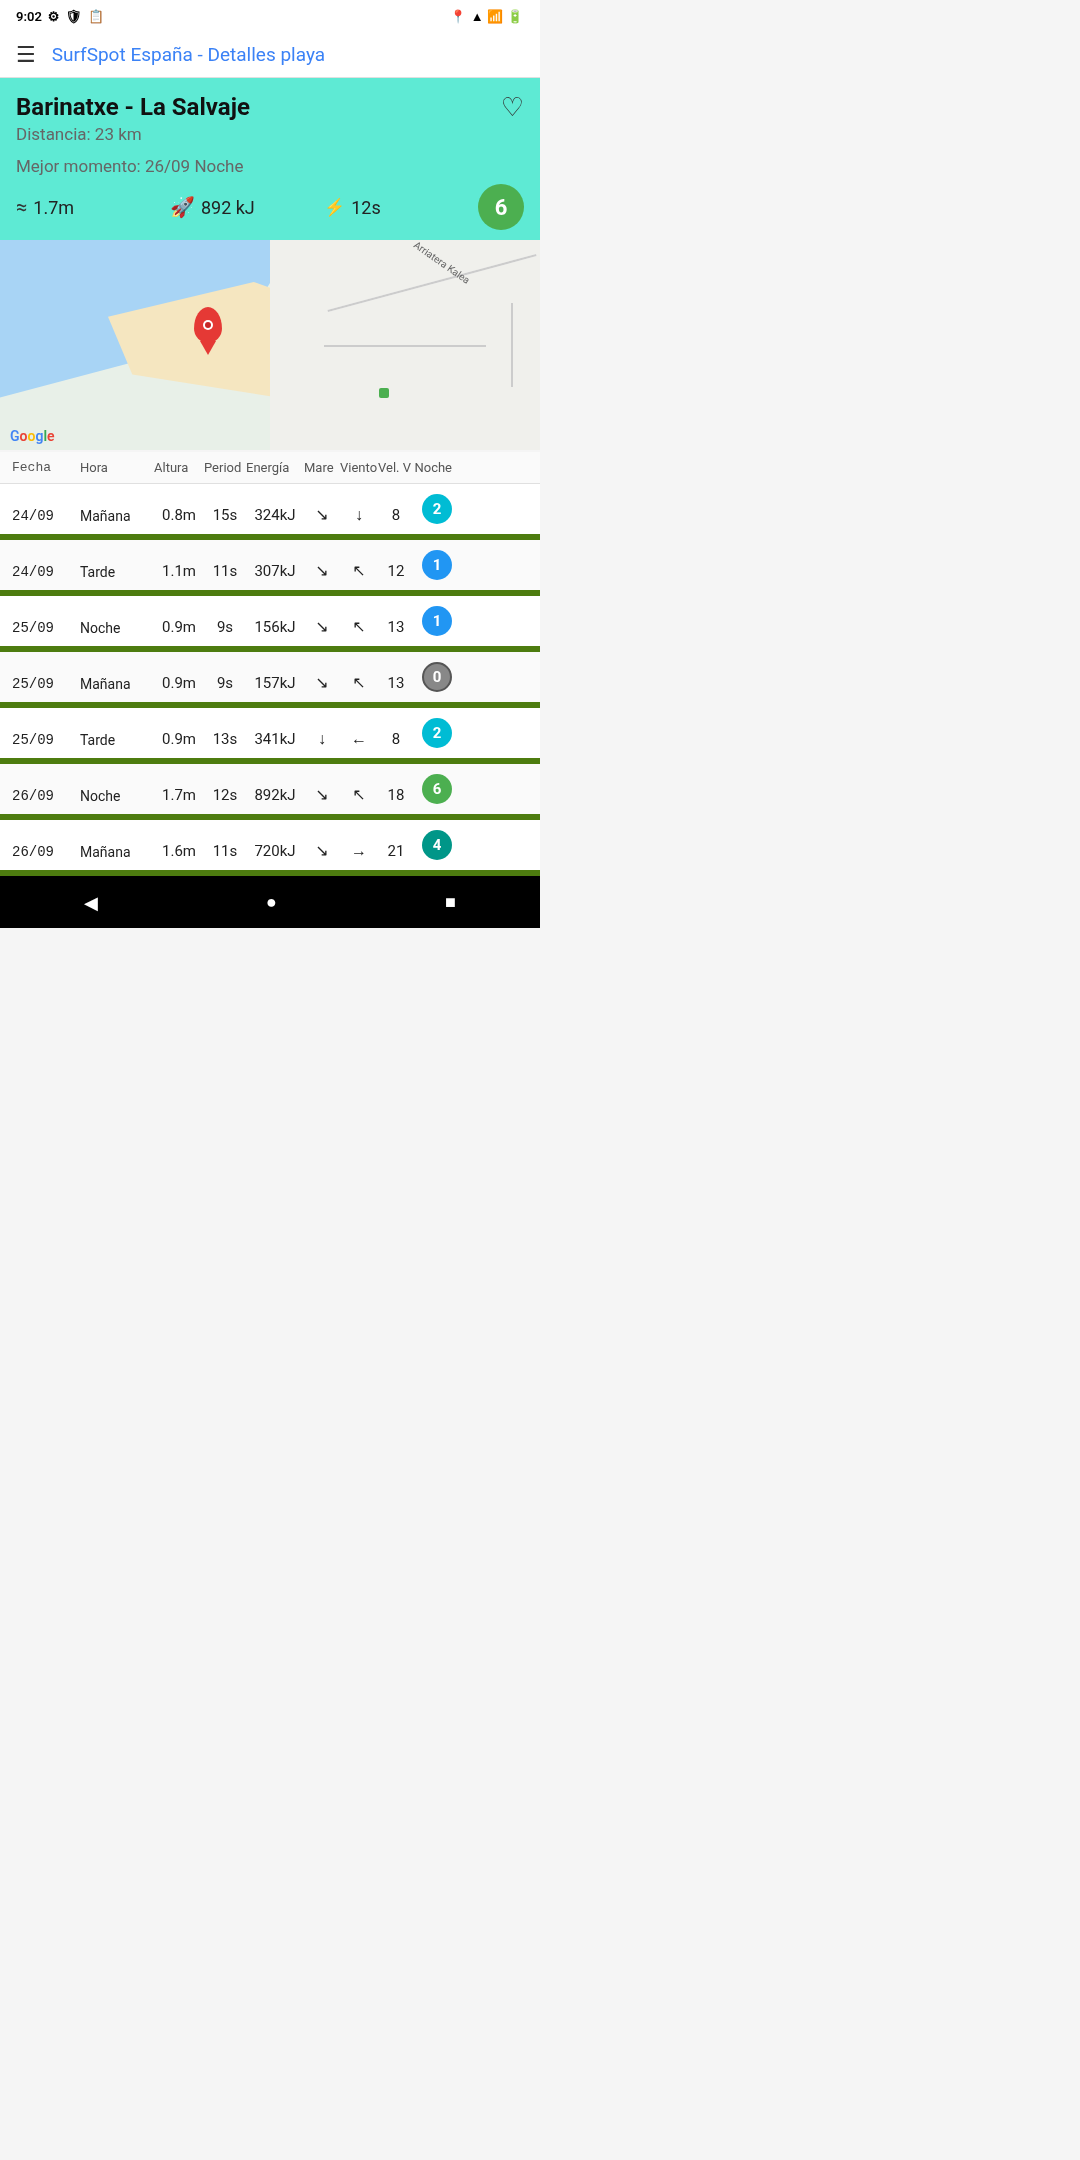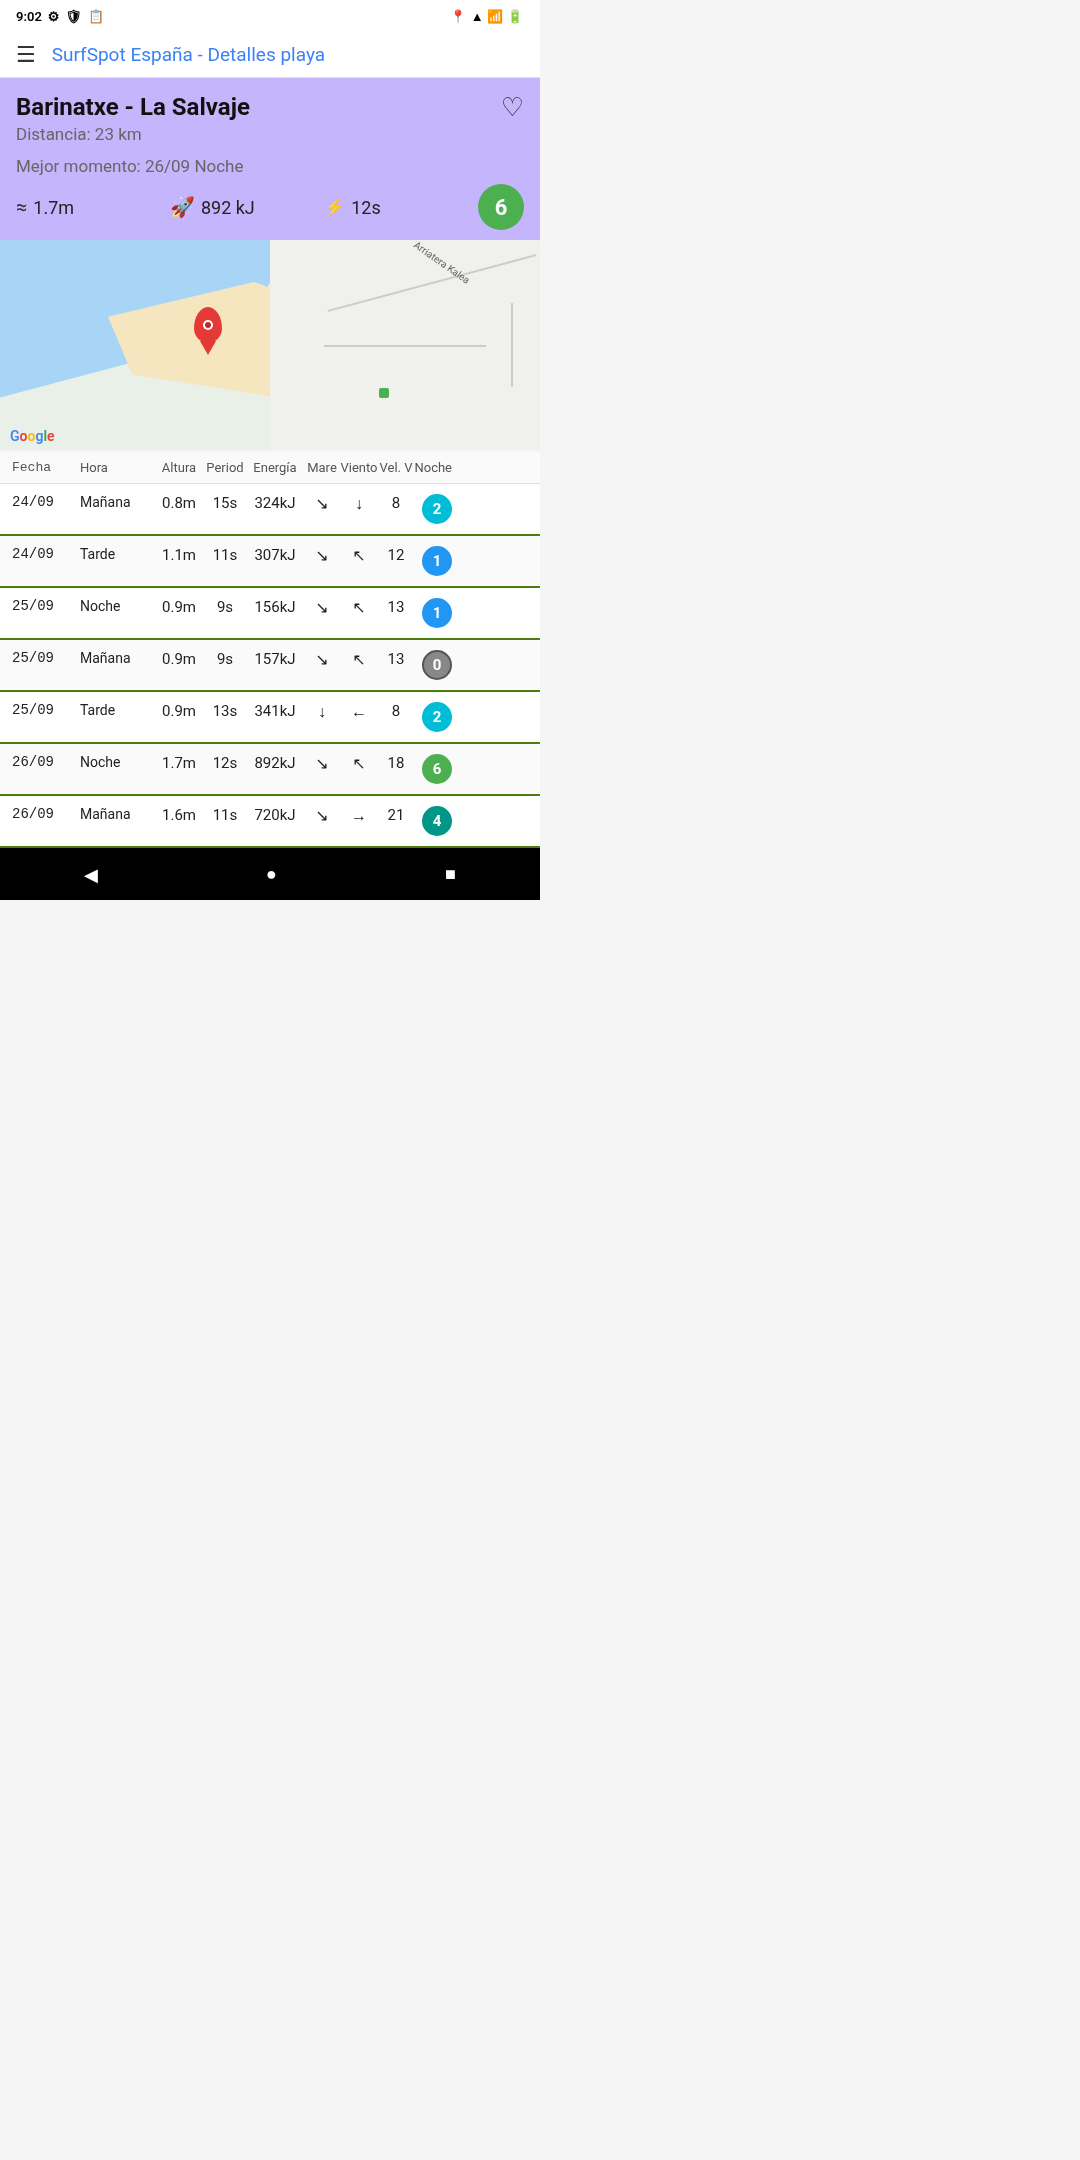--- a/index.html
+++ b/index.html
@@ -39,21 +39,21 @@
       color: #333;
     }
     .top-title {
       font-size: 19px;
       color: #3b82f6;
       font-weight: 400;
     }
 
     
     .beach-info {
-      background: #c4b5fd;
+      background: #5eead4;
       padding: 14px 16px 10px 16px;
     }
     .beach-name-row {
       display: flex;
       justify-content: space-between;
       align-items: center;
     }
     .beach-name {
       font-size: 24px;
       font-weight: 700;
@@ -225,37 +225,36 @@
     .table-header {
       display: flex;
       padding: 8px 12px;
       border-bottom: 1px solid #e0e0e0;
       background: #fafafa;
     }
     .th {
       font-size: 13px;
       color: #555;
       font-weight: 400;
-      text-align: center;
     }
     .col-fecha { width: 68px; text-align: left; font-family: Liberation Mono, monospace; }
     .col-hora  { width: 74px; text-align: left; }
     .col-alt   { width: 50px; }
     .col-per   { width: 42px; }
     .col-ene   { width: 58px; }
     .col-mare  { width: 36px; }
     .col-vien  { width: 38px; }
     .col-velv  { width: 36px; }
     .col-nota  { width: 38px; text-align: right; }
 
     .table-row {
       display: flex;
-      align-items: flex-start;
+      align-items: flex-end;
       padding: 10px 12px;
-      border-bottom: 2px solid #4d7c0f;
+      border-bottom: 6px solid #4d7c0f;
       background: #fff;
     }
     .table-row:nth-child(odd) { background: #fff; }
     .table-row:nth-child(even) { background: #fafafa; }
 
     .td {
       font-size: 15px;
       color: #222;
       text-align: center;
     }

